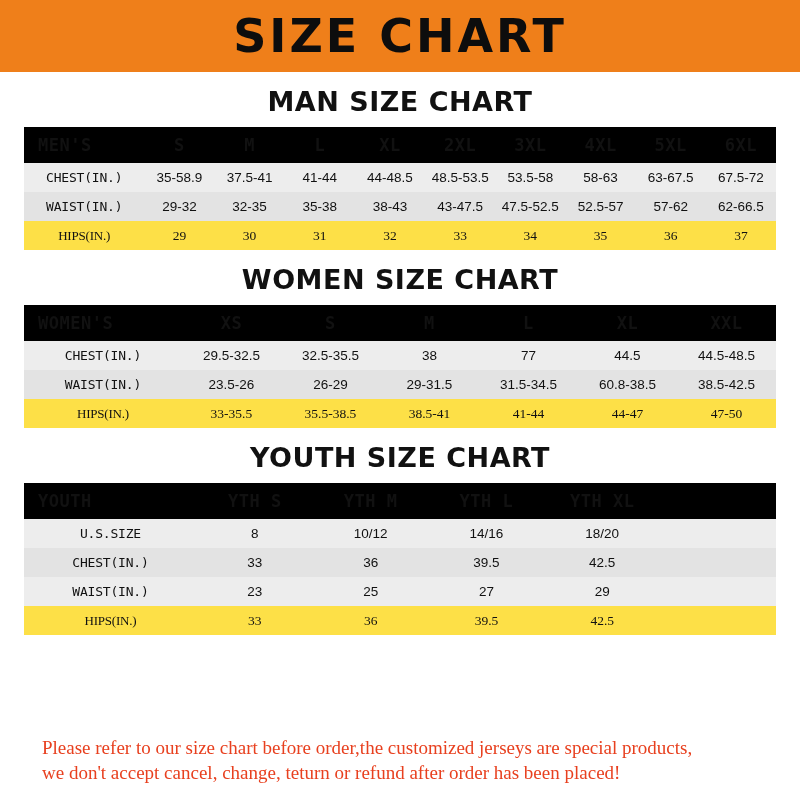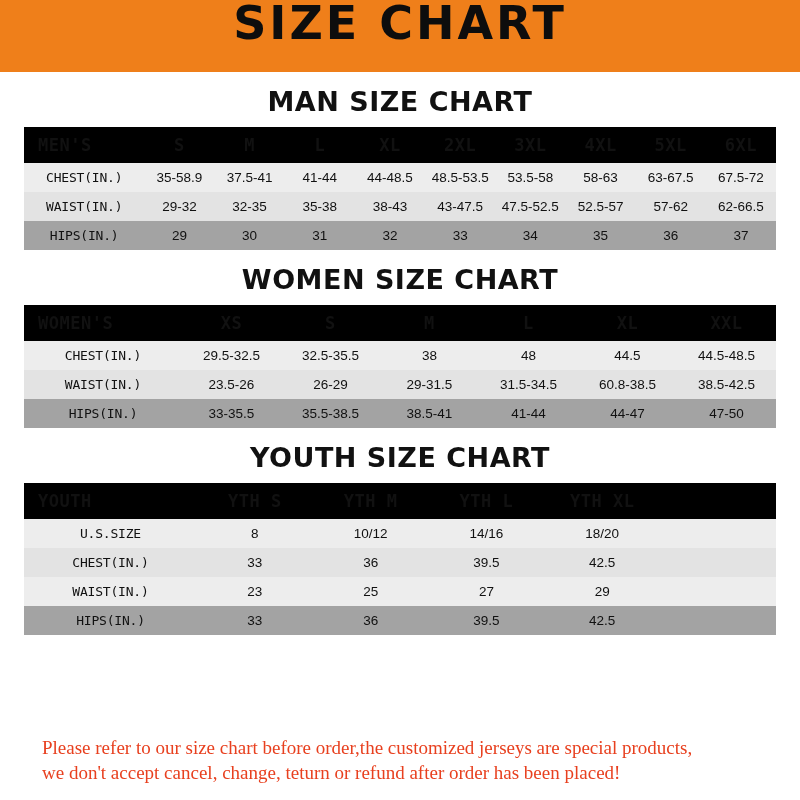--- a/index.html
+++ b/index.html
@@ -21,21 +21,21 @@
     box-sizing: border-box;
     display: flex;
     flex-direction: column;
   }
   
   .banner {
     background: #ef7f1a;
     height: 72px;
     width: 100%;
     display: flex;
-    align-items: flex-start;
+    align-items: center;
     justify-content: center;
     position: relative;
   }
   .banner-title {
     font-family: "DejaVu Sans", sans-serif;
     font-weight: bold;
     font-size: 46px;
     letter-spacing: 3px;
     color: #0d0d0d;
     line-height: 1;
@@ -95,21 +95,21 @@
   }
   table.size-table td {
     text-align: center;
     font-size: 13.5px;
     color: #111;
     height: 27px;
     font-family: "Liberation Sans", sans-serif;
   }
   table.size-table tr.band-light td { background: #ededed; }
   table.size-table tr.band-mid td { background: #e3e3e3; }
-  table.size-table tr.band-dark td { background: #a3a3a3; }
+  table.size-table tr.band-dark td { background: #fde047; font-family: Liberation Serif, serif; }
   table.size-table td.first-col {
     font-family: "DejaVu Sans Mono", monospace;
     font-size: 13px;
     letter-spacing: -0.2px;
     text-align: center;
   }
 
   
   .men-table col.c0 { width: 16%; }
   .women-table col.c0 { width: 21%; }
@@ -228,21 +228,21 @@
           <td>M</td>
           <td>L</td>
           <td>XL</td>
           <td>XXL</td>
         </tr>
         <tr class="band-light">
           <td class="first-col">CHEST(IN.)</td>
           <td>29.5-32.5</td>
           <td>32.5-35.5</td>
           <td>38</td>
-          <td>48</td>
+          <td>77</td>
           <td>44.5</td>
           <td>44.5-48.5</td>
         </tr>
         <tr class="band-mid">
           <td class="first-col">WAIST(IN.)</td>
           <td>23.5-26</td>
           <td>26-29</td>
           <td>29-31.5</td>
           <td>31.5-34.5</td>
           <td>60.8-38.5</td>

